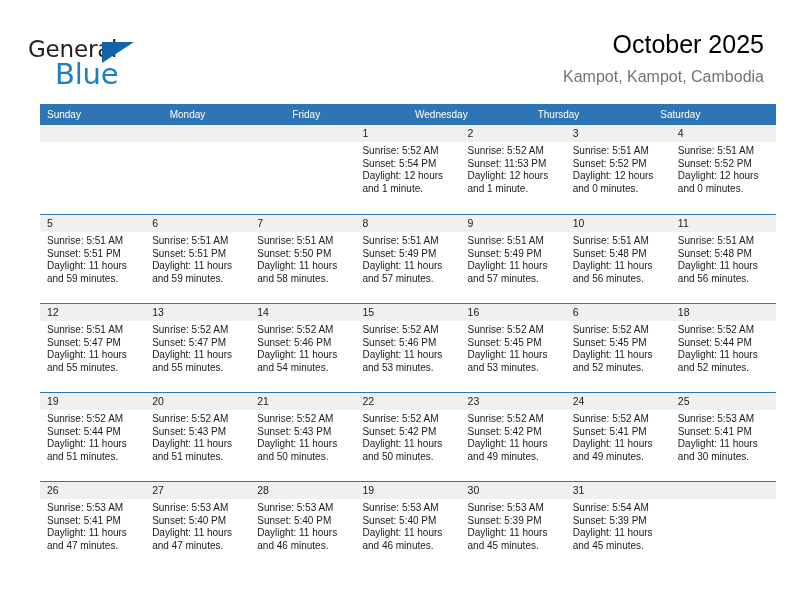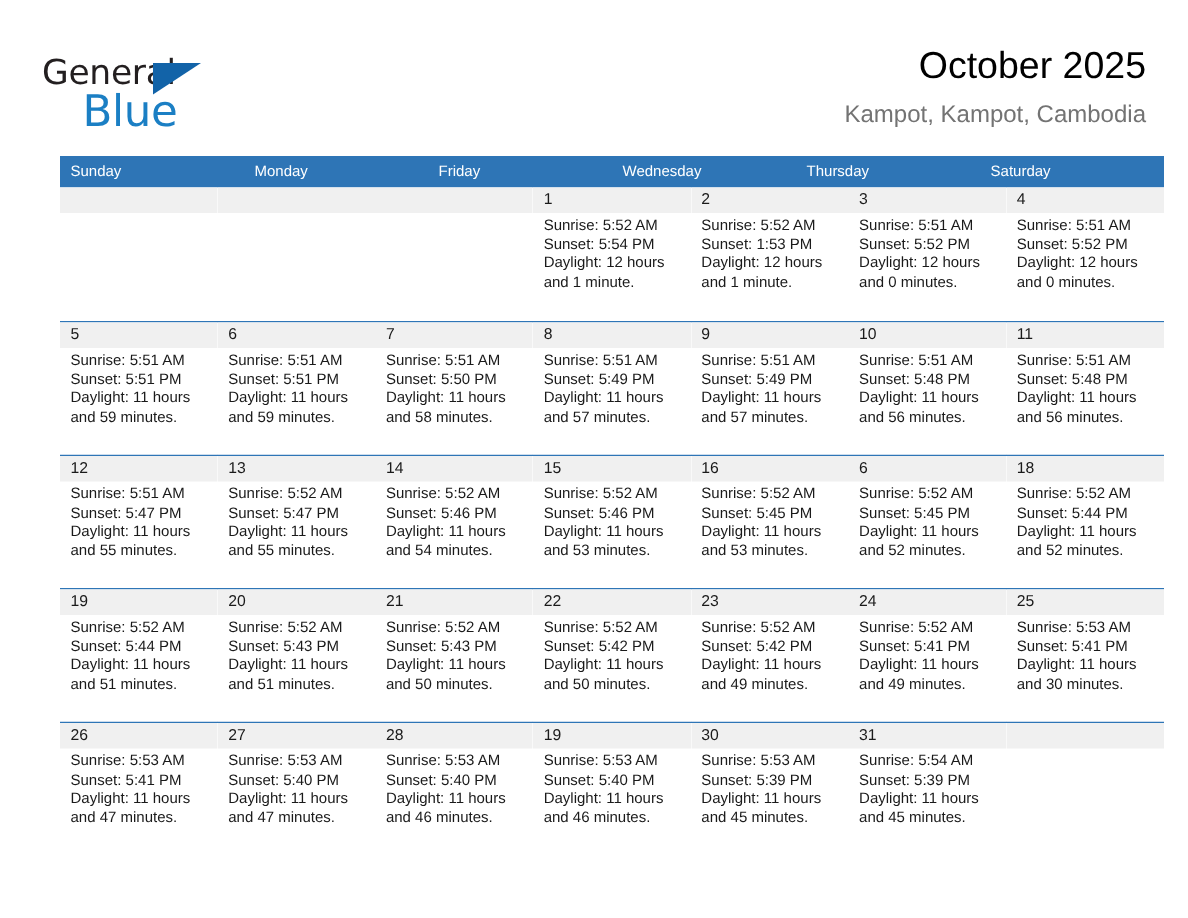--- a/index.html
+++ b/index.html
@@ -194,21 +194,21 @@
               <div>Sunrise: 5:52 AM</div>
               <div>Sunset: 5:54 PM</div>
               <div>Daylight: 12 hours</div>
               <div>and 1 minute.</div>
             </div>
           </div>
           <div class="day-cell">
             <div class="day-num-strip">2</div>
             <div class="day-info">
               <div>Sunrise: 5:52 AM</div>
-              <div>Sunset: 1:53 PM</div>
+              <div>Sunset: 11:53 PM</div>
               <div>Daylight: 12 hours</div>
               <div>and 1 minute.</div>
             </div>
           </div>
           <div class="day-cell">
             <div class="day-num-strip">3</div>
             <div class="day-info">
               <div>Sunrise: 5:51 AM</div>
               <div>Sunset: 5:52 PM</div>
               <div>Daylight: 12 hours</div>

